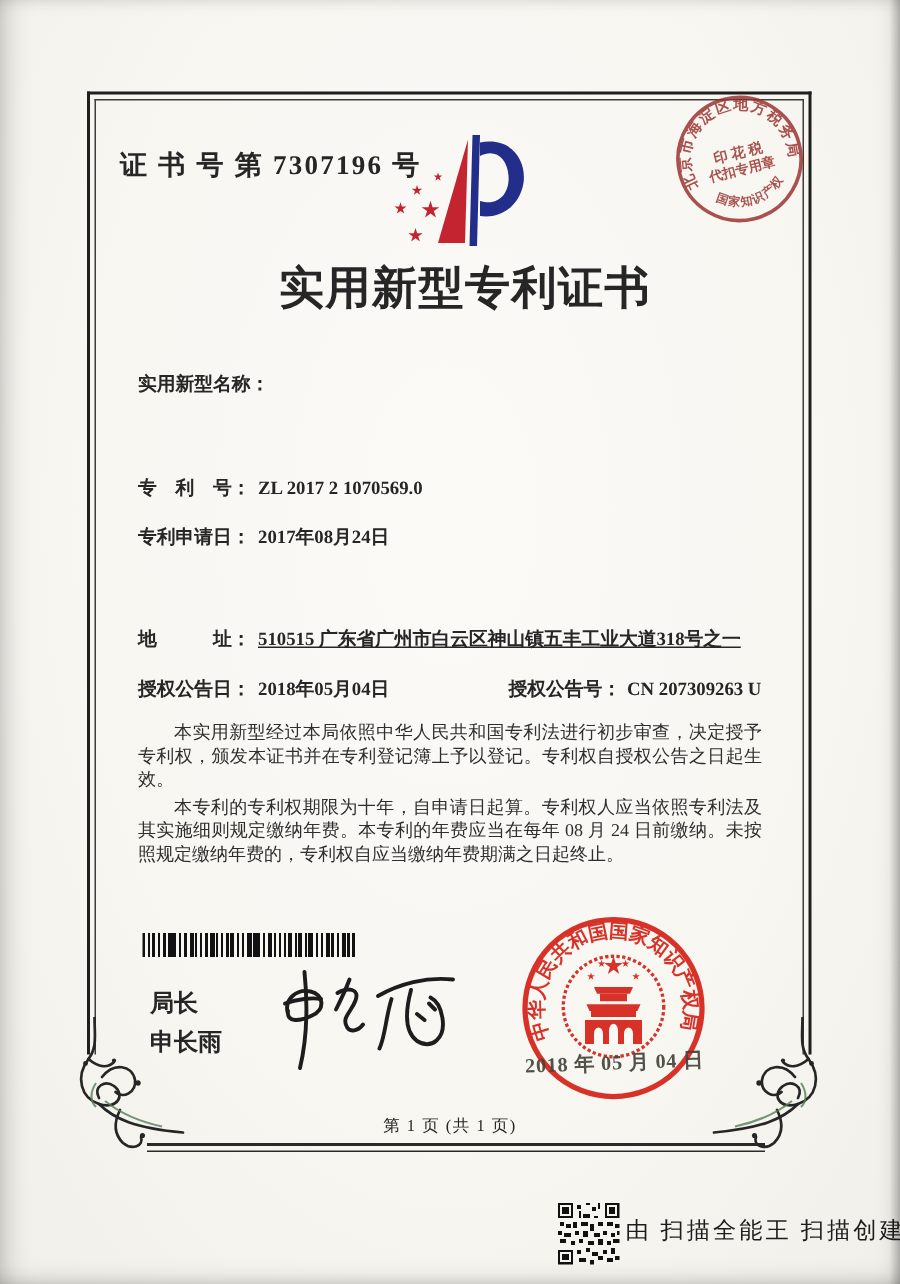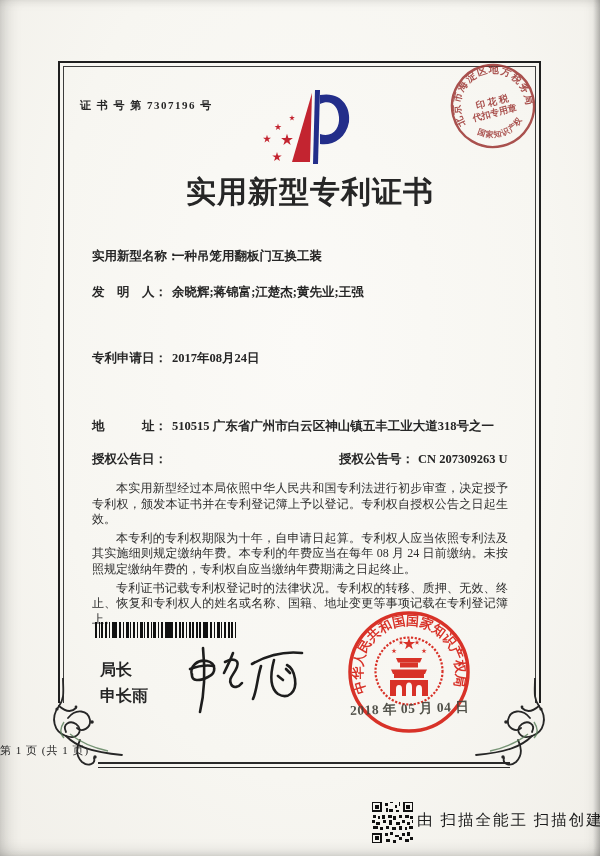--- a/index.html
+++ b/index.html
@@ -16,44 +16,44 @@
     color:#262626;
   }
   .abs{position:absolute;}
   
   .frame{left:58px;top:61px;width:479px;height:640px;
     border:2px solid #1f1f1f;border-bottom:none;}
   .frame-inner{position:absolute;left:3px;right:3px;top:3px;bottom:0;
     border:1px solid #3c3c3c;border-bottom:none;}
   .bottom-line{left:98px;top:762px;width:412px;height:3px;
     border-top:2px solid #2a2a2a;border-bottom:1px solid #2a2a2a;}
-  .cert-no{left:80px;top:98px;font-size:11px;font-weight:bold;letter-spacing:1.5px;}
+  .cert-no{left:80px;top:98px;font-size:18px;font-weight:bold;letter-spacing:1.5px;}
   .title{left:0;right:0;top:172px;text-align:center;font-size:30px;font-weight:bold;
     letter-spacing:1px;margin-left:20px;}
   .row{position:absolute;left:92px;width:418px;display:flex;font-size:12.5px;
     font-weight:bold;line-height:16px;white-space:nowrap;}
   .row .lbl{flex:0 0 80px;width:80px;}
   .row .val{flex:1;}
   .row.wrapping{white-space:normal;align-items:flex-end;}
-  .row.wrapping .val{max-width:338px;}
+  .row.wrapping .val{max-width:338px;text-decoration:underline;}
   .grant-right{position:absolute;left:247px;top:0;display:flex;white-space:nowrap;}
   .grant-right .lbl2{margin-right:4px;}
   .paras{left:92px;top:481px;width:416px;font-size:12px;line-height:15.6px;
     text-align:justify;color:#2e2e2e;}
   .paras p{margin:0 0 3px 0;text-indent:2em;}
   .barcode{left:95px;top:622px;width:142px;height:16px;
     background:
       repeating-linear-gradient(90deg,#111 0 1.5px,transparent 1.5px 3.5px),
       repeating-linear-gradient(90deg,transparent 0 6px,#111 6px 8px,transparent 8px 13px),
       repeating-linear-gradient(90deg,transparent 0 17px,#111 17px 19.5px,transparent 19.5px 29px);
   }
   .director{left:100px;top:657px;font-size:16px;font-weight:bold;line-height:26px;}
   .seal-date{left:350px;top:700px;font-size:13.5px;font-weight:bold;color:#44443c;
     letter-spacing:.5px;transform:rotate(-2deg);opacity:.92;white-space:nowrap;}
-  .pagenum{left:0;right:0;top:743px;text-align:left;font-size:11px;letter-spacing:1px;}
+  .pagenum{left:0;right:0;top:743px;text-align:center;font-size:11px;letter-spacing:1px;}
   .scan-note{left:417px;top:810px;font-size:15.5px;letter-spacing:2px;color:#1c1c1c;
     font-family:"Liberation Serif","DejaVu Serif",serif;white-space:nowrap;}
   .edge-right{right:0;top:0;width:7px;height:100%;
     background:linear-gradient(90deg,rgba(0,0,0,0),rgba(0,0,0,.18));}
 </style>
 </head>
 <body>
 
 <div id="photo">
 
@@ -135,46 +135,45 @@
       <textPath href="#revBot" textLength="60" lengthAdjust="spacing">国家知识产权局</textPath>
     </text>
     <text x="46" y="45" text-anchor="middle" font-size="9.5" font-weight="bold" fill="#9c3532">印 花 税</text>
     <text x="46" y="56" text-anchor="middle" font-size="9" font-weight="bold" fill="#9c3532">代扣专用章</text>
   </svg>
 
   <div class="abs title">实用新型专利证书</div>
 
   <div class="row" style="top:248px">
     <span class="lbl">实用新型名称：</span>
-    <span class="val">一种吊笼用翻板门互换工装</span>
-  </div>
-  <div class="row" style="top:284px">
-    <span class="lbl">发　明　人：</span>
-    <span class="val">余晓辉;蒋锦富;江楚杰;黄先业;王强</span>
+  </div>
+  <div class="row" style="top:317px">
+    <span class="lbl">专　利　号：</span>
+    <span class="val">ZL 2017 2 1070569.0</span>
   </div>
   <div class="row" style="top:350px">
     <span class="lbl">专利申请日：</span>
     <span class="val">2017年08月24日</span>
   </div>
   <div class="row wrapping" style="top:418px">
     <span class="lbl">地　　　址：</span>
     <span class="val">510515 广东省广州市白云区神山镇五丰工业大道318号之一</span>
   </div>
   <div class="row" style="top:451px">
     <span class="lbl">授权公告日：</span>
+    <span class="val">2018年05月04日</span>
     <span class="grant-right">
       <span class="lbl2">授权公告号：</span>
       <span>CN 207309263 U</span>
     </span>
   </div>
 
   <div class="abs paras">
     <p>本实用新型经过本局依照中华人民共和国专利法进行初步审查，决定授予专利权，颁发本证书并在专利登记簿上予以登记。专利权自授权公告之日起生效。</p>
     <p>本专利的专利权期限为十年，自申请日起算。专利权人应当依照专利法及其实施细则规定缴纳年费。本专利的年费应当在每年 08 月 24 日前缴纳。未按照规定缴纳年费的，专利权自应当缴纳年费期满之日起终止。</p>
-    <p>专利证书记载专利权登记时的法律状况。专利权的转移、质押、无效、终止、恢复和专利权人的姓名或名称、国籍、地址变更等事项记载在专利登记簿上。</p>
   </div>
 
   <div class="abs barcode"></div>
 
   <div class="abs director">
     <div>局长</div>
     <div>申长雨</div>
   </div>
 
   <svg class="abs" style="left:176px;top:636px" width="140" height="82" viewBox="0 0 140 82">

